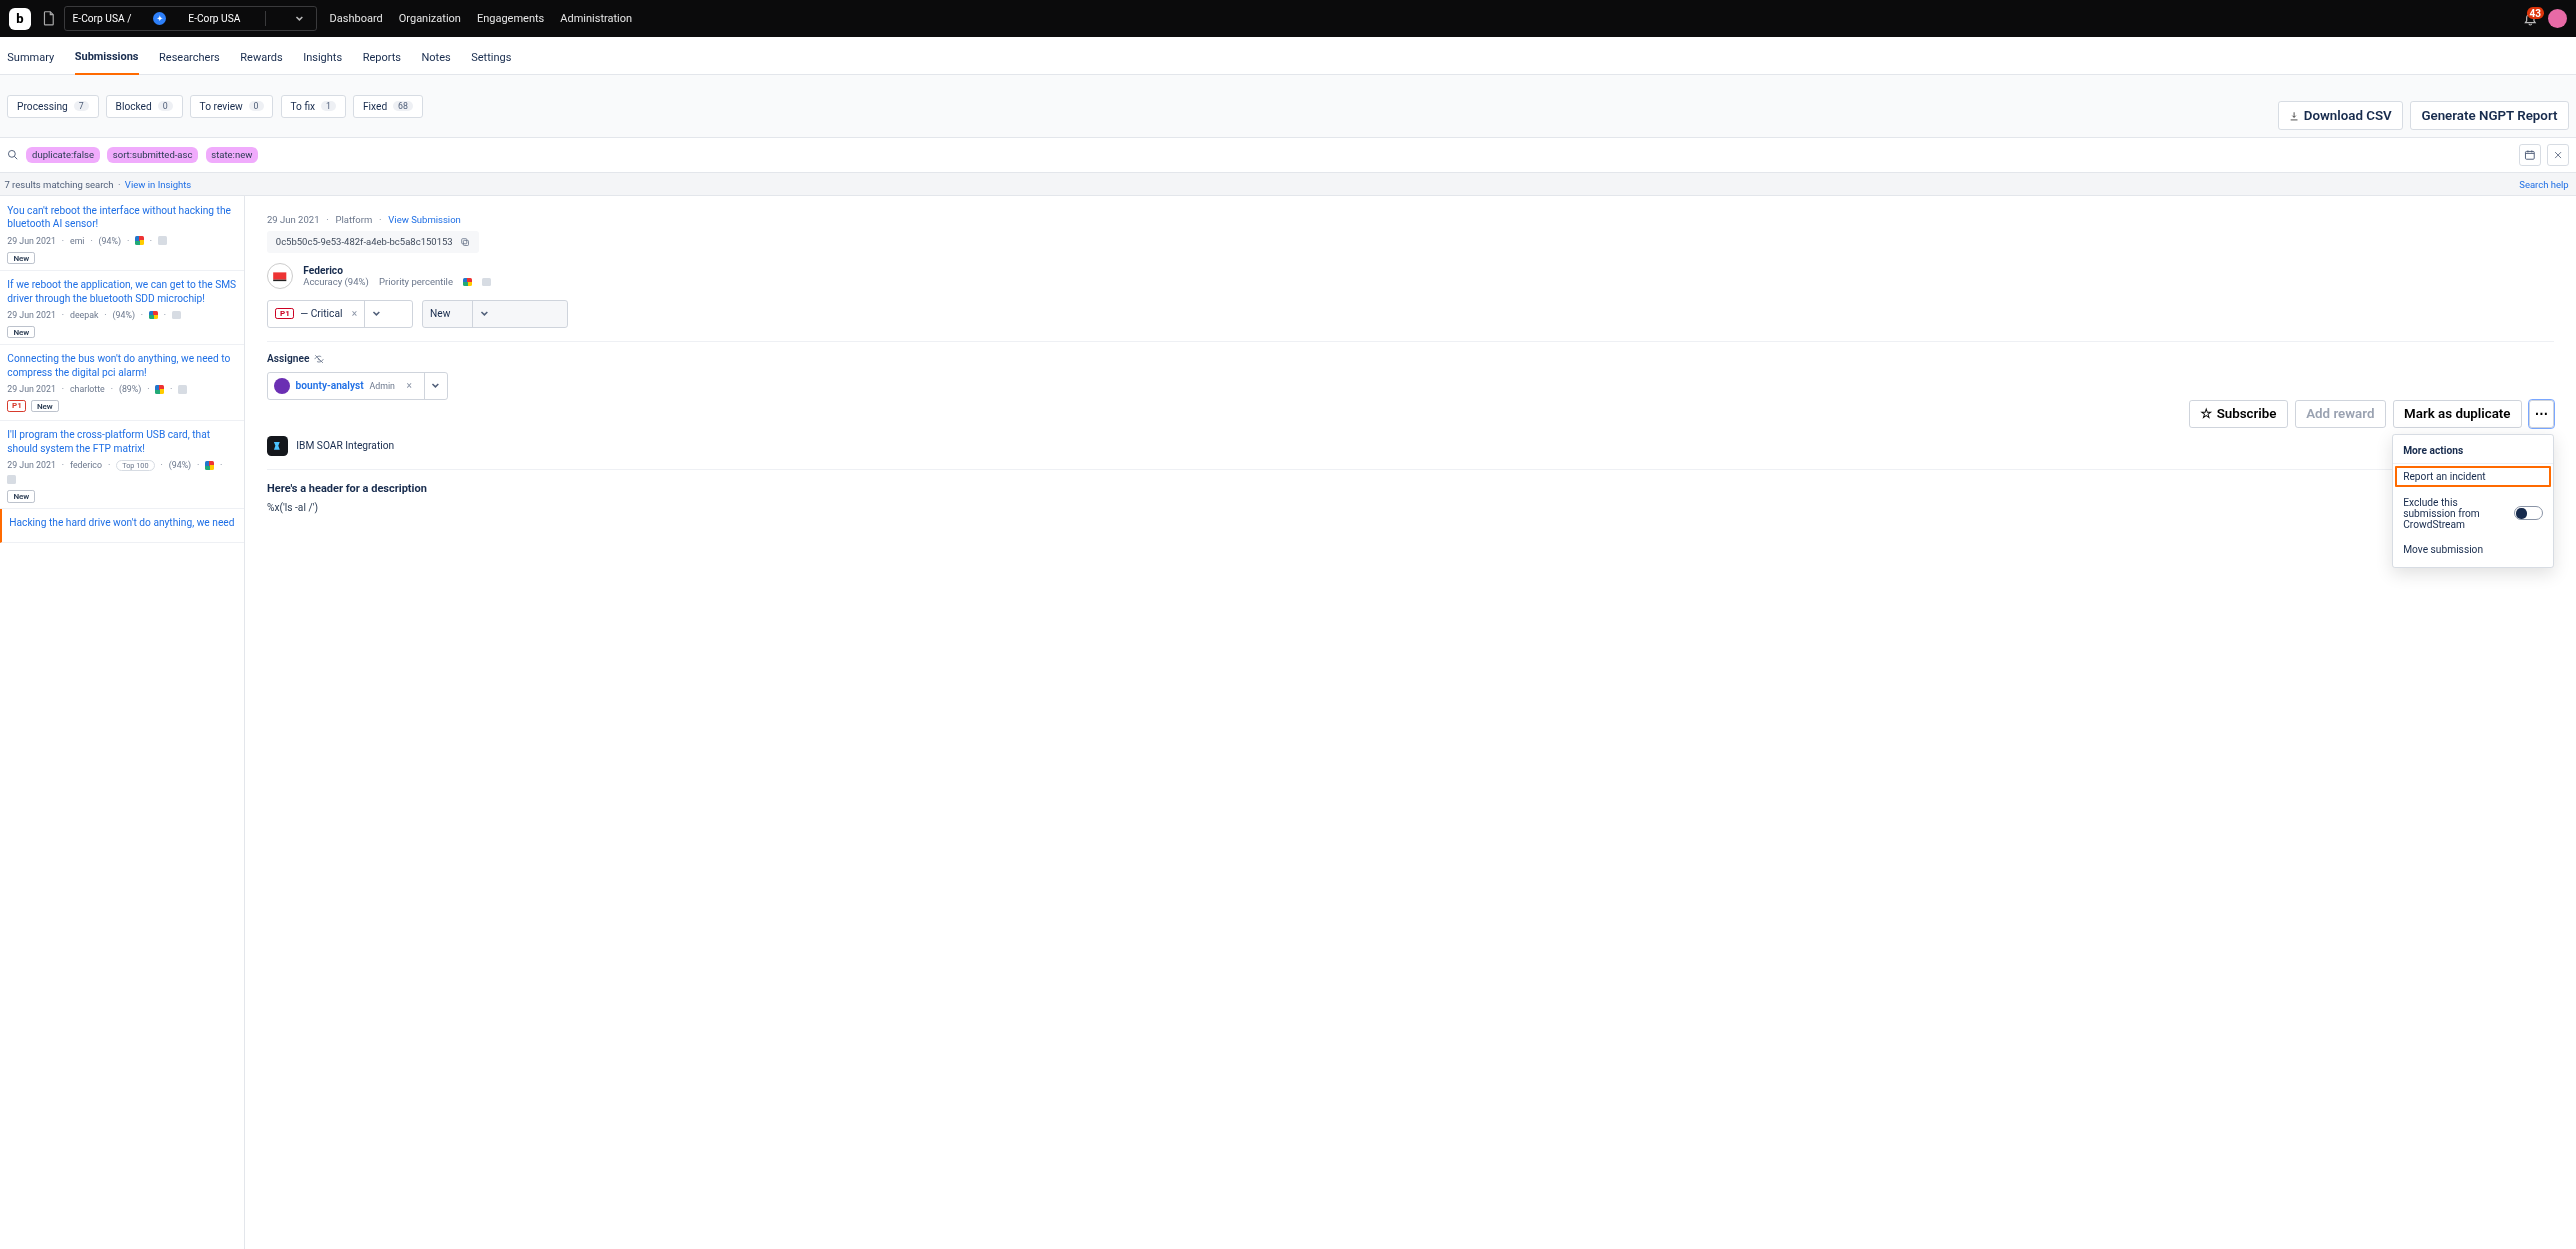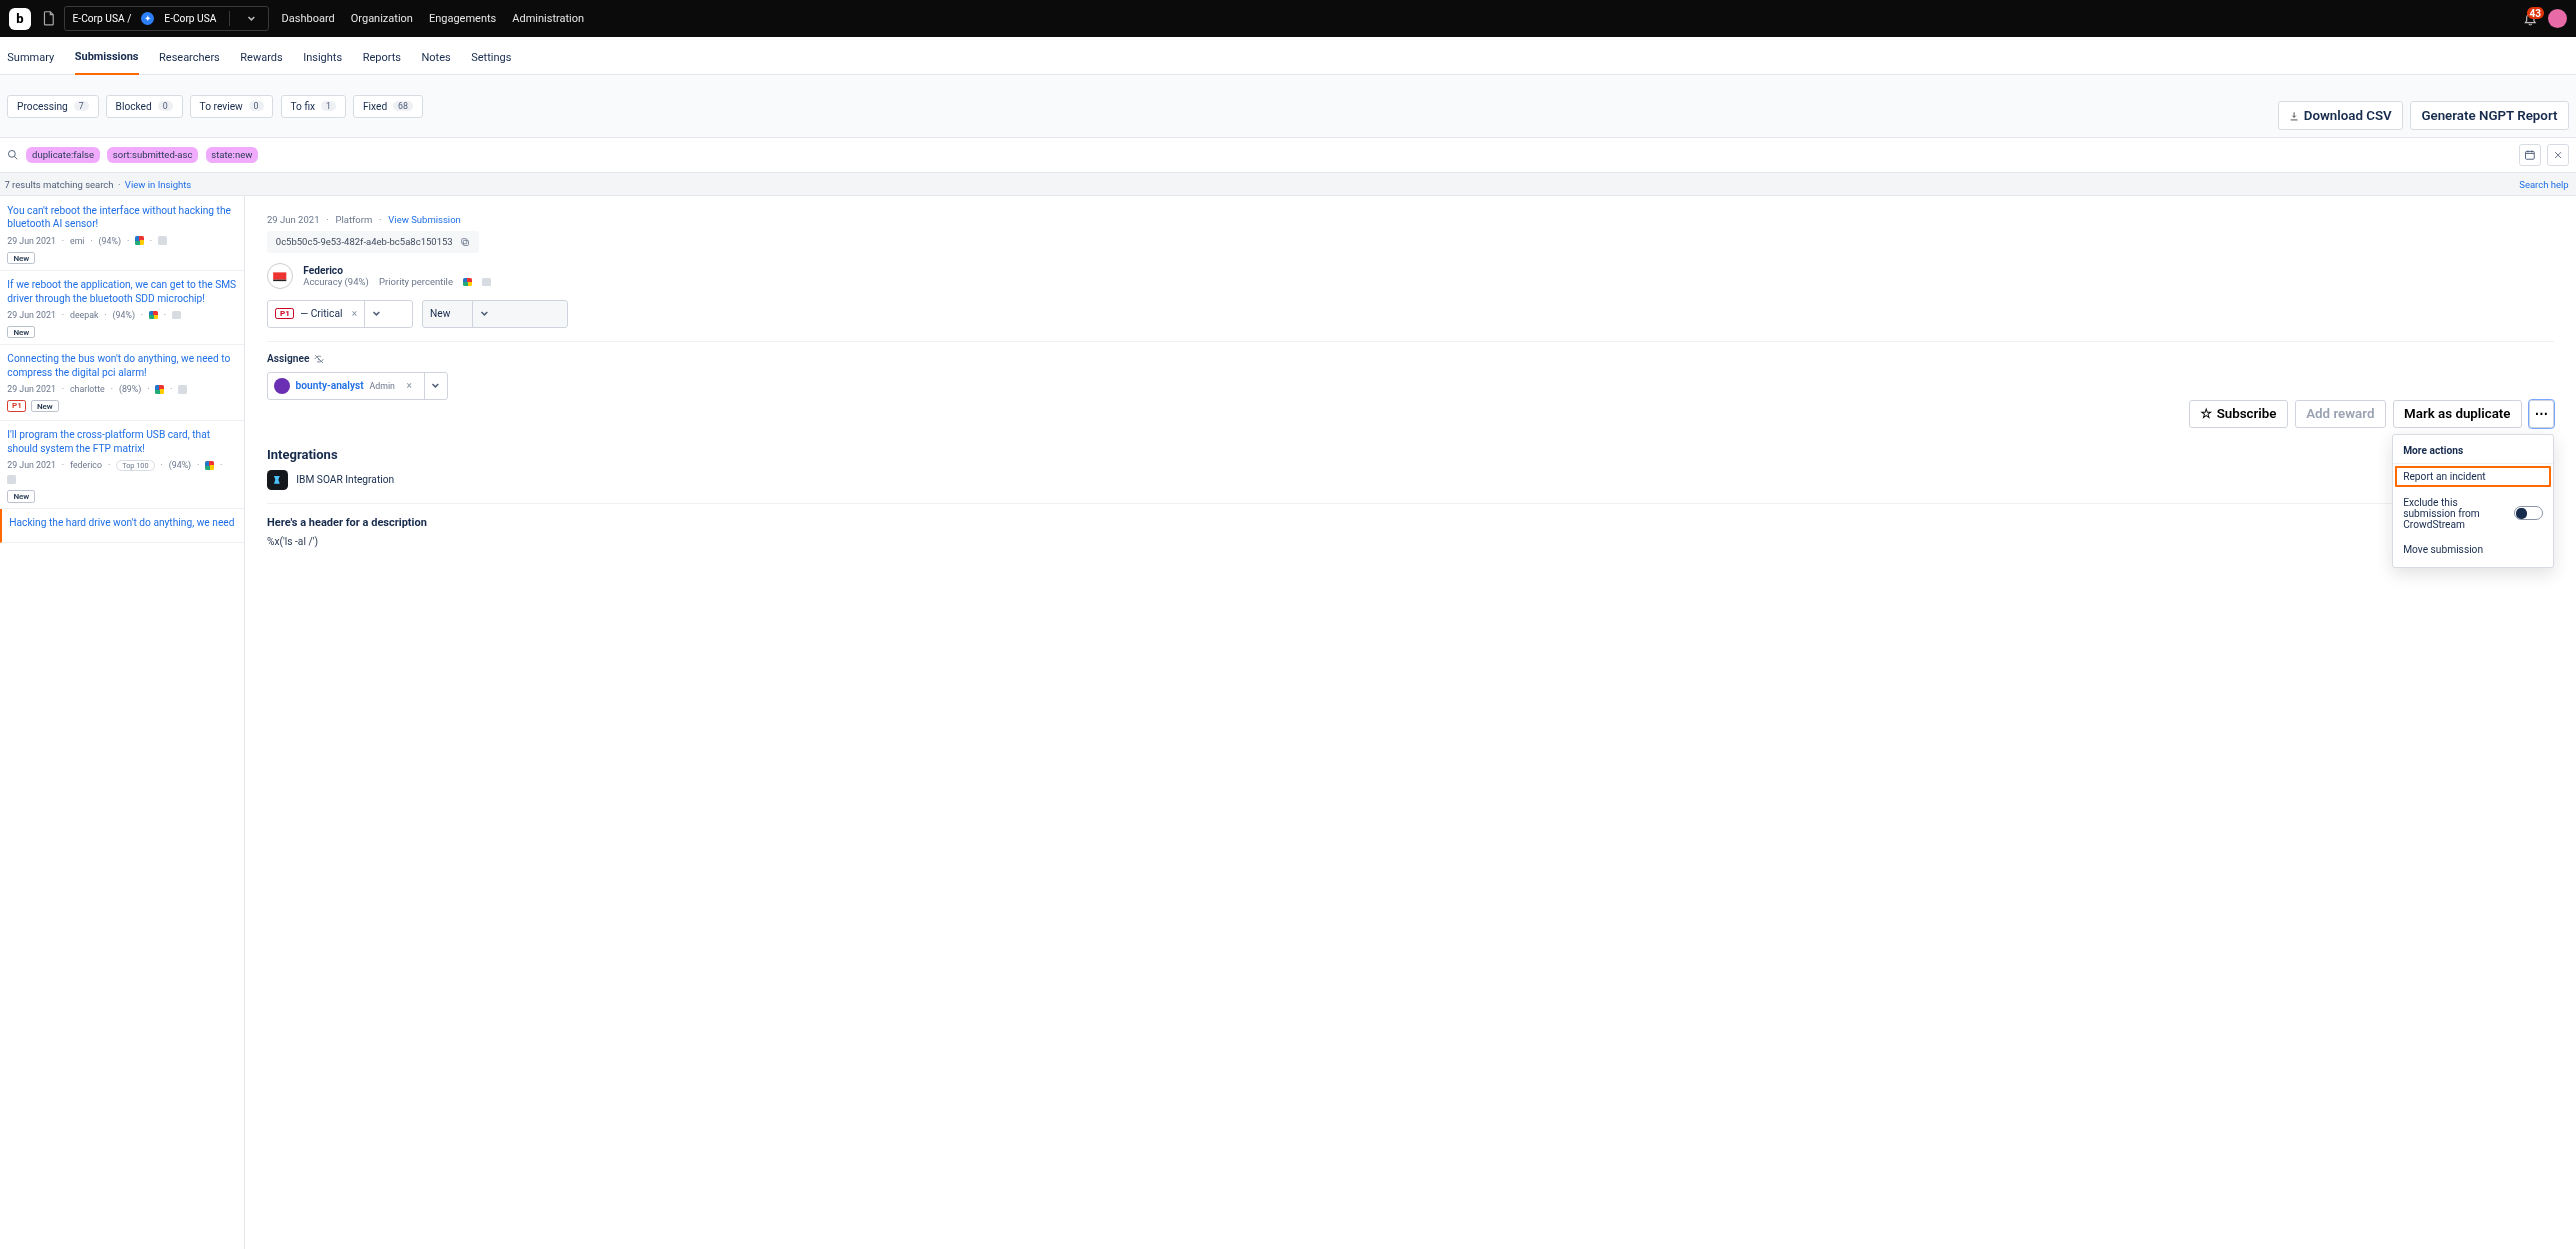--- a/index.html
+++ b/index.html
@@ -2,21 +2,21 @@
 <html style="font-size:11.7px"><head>
 <meta charset="utf-8">
 <style>
 * { margin: 0; padding: 0; box-sizing: border-box; font-family: -apple-system, BlinkMacSystemFont, "Segoe UI", Roboto, sans-serif; }
 body { background: #f4f5f7; color: #172b4d; font-size: 10.2px; }
 
 
 .topbar { background: #0b0b0c; height: 37px; display: flex; align-items: center; padding: 0 8.8px; color: #fff; }
 .topbar .logo { width: 22px; height: 22px; background: #fff; border-radius: 5.8px; display:flex; align-items:center; justify-content:center; font-weight:800; color:#000; margin-right:10.2px; font-size:13px; }
 .topbar .page-icon { width:16px; height:16px; display:flex; align-items:center; justify-content:center; color:#aaa; margin-right:7.3px; }
-.org-selector { display:flex; align-items:center; border:0.7px solid #3a3a3c; border-radius:2.9px; height:25px; padding:0 7.3px; margin-right:13px; color:#fff; gap:10px;text-align:center;}
+.org-selector { display:flex; align-items:center; border:0.7px solid #3a3a3c; border-radius:2.9px; height:25px; padding:0 7.3px; margin-right:13px; color:#fff; gap:22px;text-align:center;}
 .org-selector .org-badge { width:13px; height:13px; border-radius:50%; background:#2d7ff9; display:flex; align-items:center; justify-content:center; font-size:7.3px; font-weight:700;}
 .org-selector .sep { width:0.7px; height:14.6px; background:#3a3a3c; margin:0 2.9px;}
 .org-selector .chev { margin-left:4.4px; width:13px; }
 .topnav { display:flex; gap:16px; }
 .topnav a { color:#e6e6e6; font-size:11px; text-decoration:none; }
 .topbar .right { margin-left:auto; display:flex; align-items:center; gap:10.2px;}
 .bell { position:relative; color:#bbb; }
 .bell .badge { position:absolute; top:-4.4px; right:-5.8px; background:#de350b; color:#fff; font-size:10px; padding:0.7px 2.9px; border-radius:5.8px; font-weight:700;}
 .avatar-icon { width:19px; height:19px; border-radius:50%; background:#e86aa6;}
 
@@ -408,21 +408,20 @@
             <span style="max-width:102px">Exclude this submission from CrowdStream</span>
             <span class="toggle"></span>
           </div>
           <div class="mi">
             <span>Move submission</span>
           </div>
         </div>
       </div>
     </div>
 
-    <h2 style="font-size:13px; font-weight:700; margin-top:19px;">Integrations</h2>
     <div class="intg">
       <div class="ic">
         <svg width="11.7" height="11.7" viewBox="0 0 24 24">
             <path fill="#4cc3ff" d="M6 4h12l-3 8 3 8H6l3-8z"></path>
           </svg>
       </div>
       <span>IBM SOAR Integration</span>
     </div>
 
     <div class="sectionline"></div>

